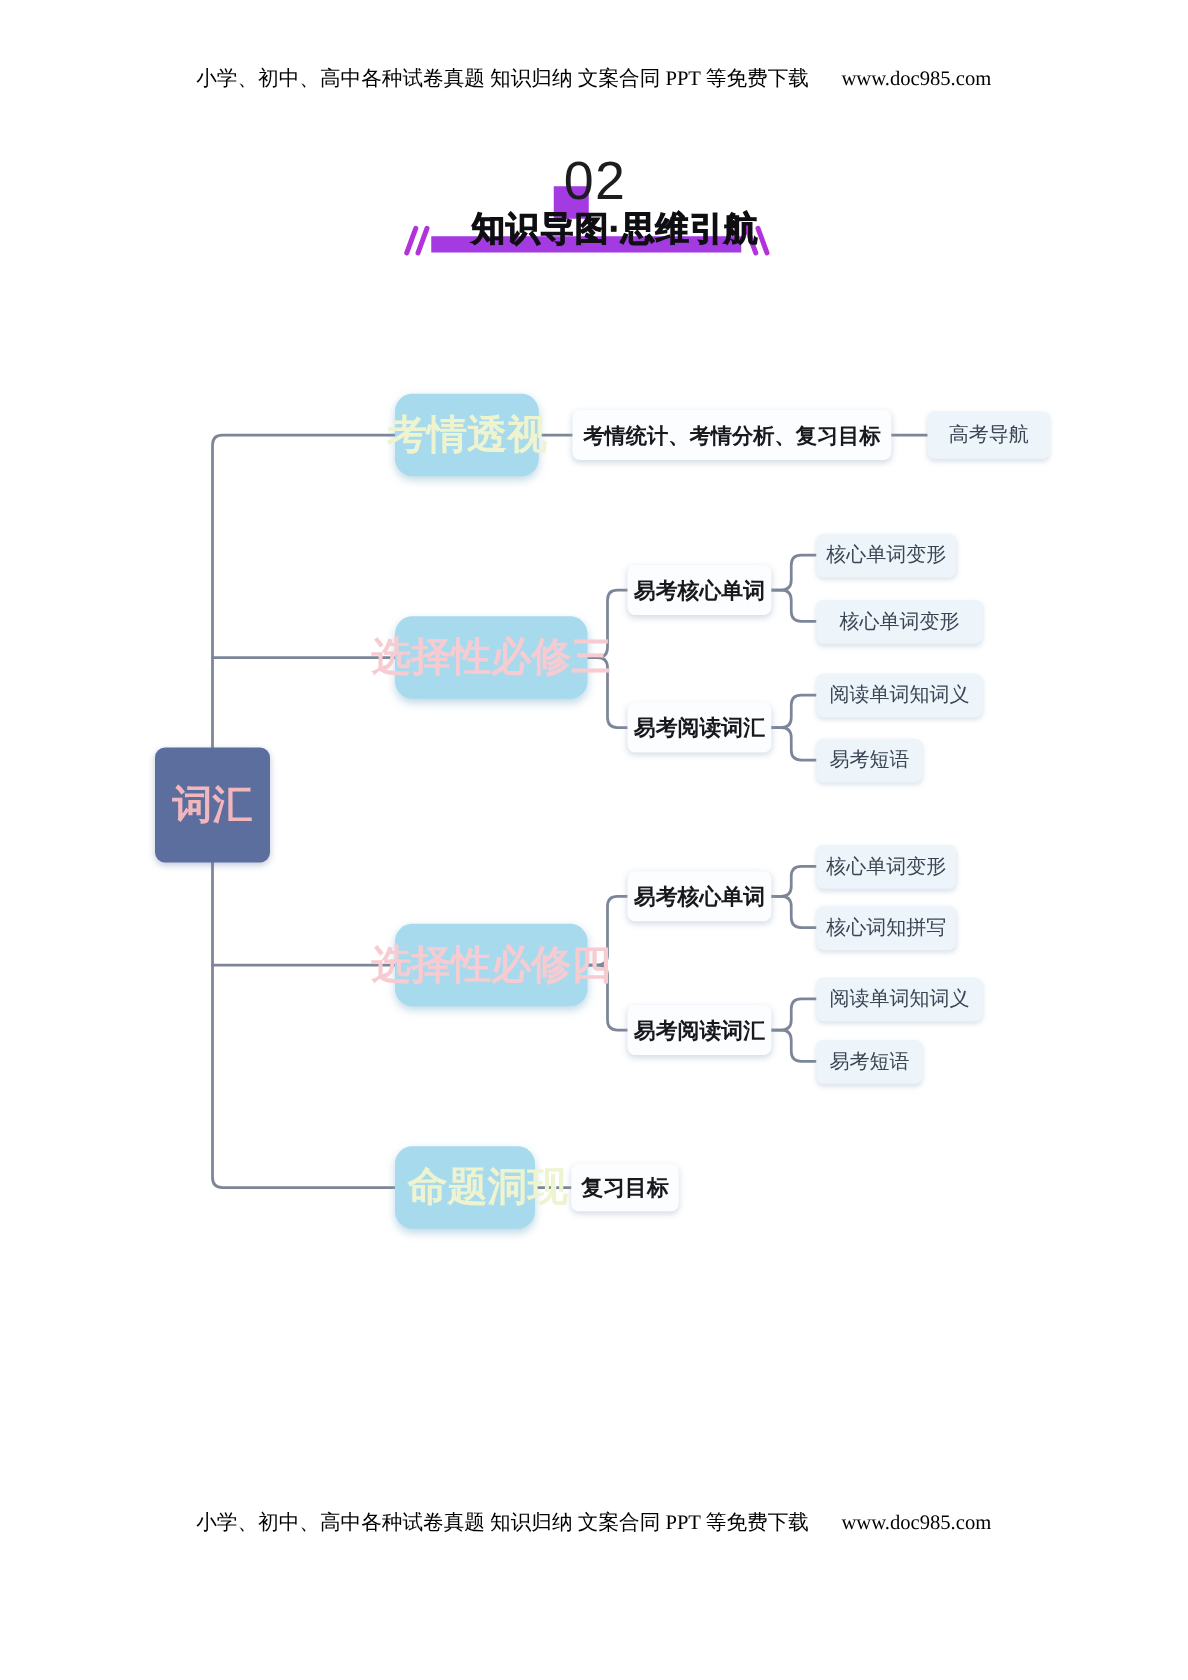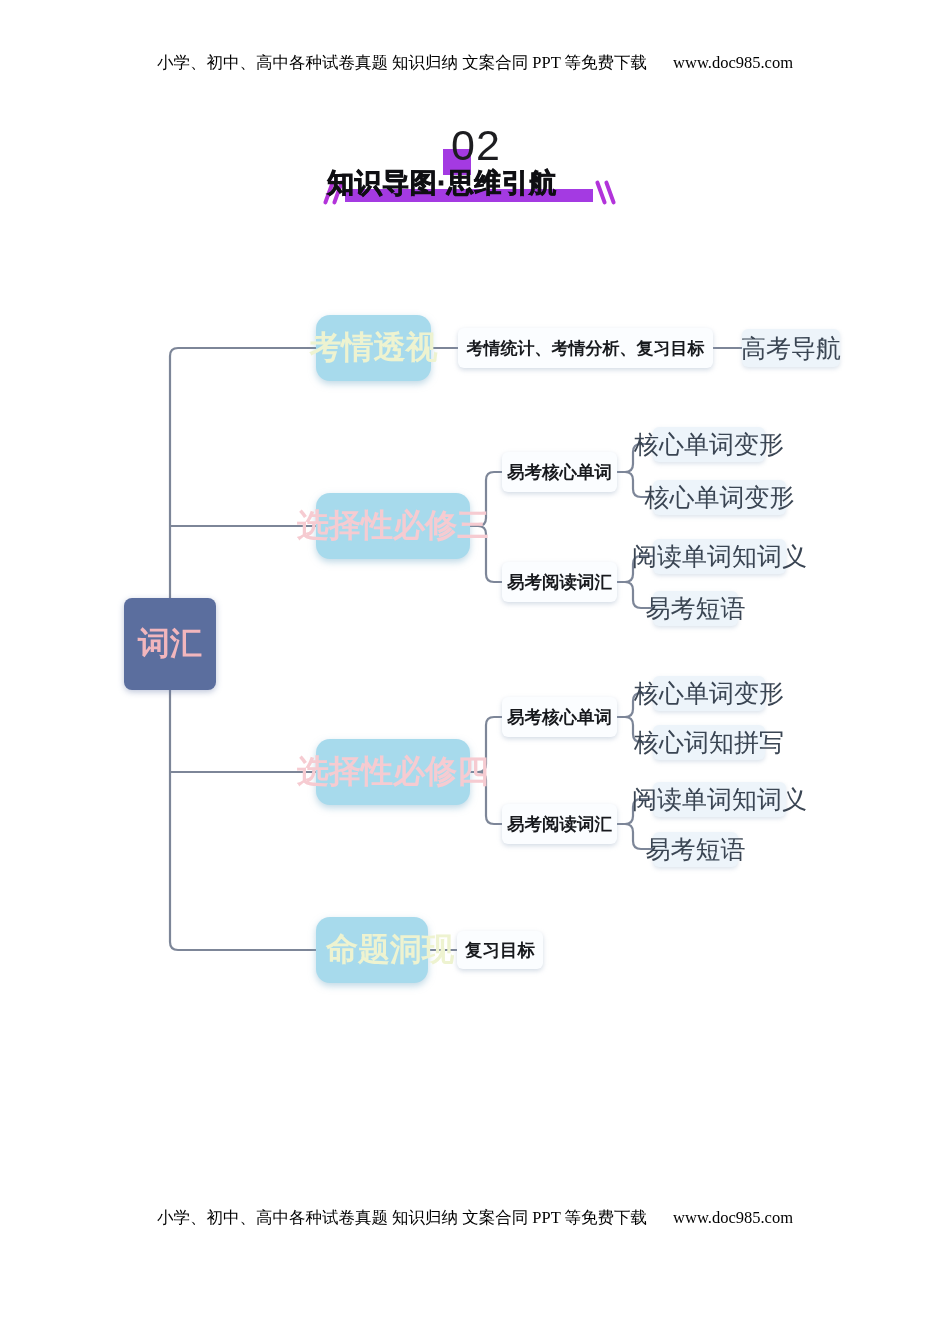--- a/index.html
+++ b/index.html
@@ -17,21 +17,21 @@
   .doc-line.footer { top:1207px; }
   .doc-line .url { margin-left:26px; }
 
   
   .accent-square { position:absolute; left:443px; top:149px; width:28px; height:26px; background:#a43ae2; }
   .section-number {
     position:absolute; left:451px; top:122px; font-size:43px; line-height:1.1;
     color:#1d1d20; letter-spacing:1px; z-index:2;
   }
   .section-title {
-    position:absolute; top:165px; left:442px; transform:translateX(-50%);
+    position:absolute; top:165px; left:492px; transform:translateX(-50%);
     font-size:27px; font-weight:800; color:#0f0f13; letter-spacing:0.5px;
     white-space:nowrap; z-index:2; -webkit-text-stroke:0.8px #0f0f13;
   }
   .title-bar { position:absolute; left:345px; top:189px; width:248px; height:13px; background:#a43ae2; z-index:1; }
   .slash { position:absolute; width:4px; height:25px; border-radius:2px; background:#b233da; top:180px; }
   .slash.s1 { left:327px; transform:rotate(20deg); }
   .slash.s2 { left:336px; transform:rotate(20deg); }
   .slash.s3 { left:599px; transform:rotate(-20deg); }
   .slash.s4 { left:608px; transform:rotate(-20deg); }
 
@@ -51,21 +51,21 @@
     background:#a7daec; border-radius:14px; font-weight:700; font-size:32px;
     box-shadow:0 3px 7px rgba(130,180,205,.5);
   }
   .node.lv1.cream { color:#eef3d0; }
   .node.lv1.pink  { color:#f6cbd1; }
   .node.lv2 {
     background:#fbfdff; border-radius:6px; font-weight:700; color:#17191d;
     font-size:17.5px; box-shadow:0 2px 5px rgba(145,165,190,.4);
   }
   .node.leaf {
-    background:#edf4fa; border-radius:6px; color:#3a4553; font-size:25px;
+    background:#edf4fa; border-radius:6px; color:#3a4553; font-size:16px;
     font-weight:400; box-shadow:0 2px 4px rgba(150,170,195,.32);
   }
 </style>
 </head>
 <body>
 
 <div class="page">
 
   <div class="doc-line header">
     <span>小学、初中、高中各种试卷真题  知识归纳  文案合同  PPT 等免费下载</span><span class="url">www.doc985.com</span>

